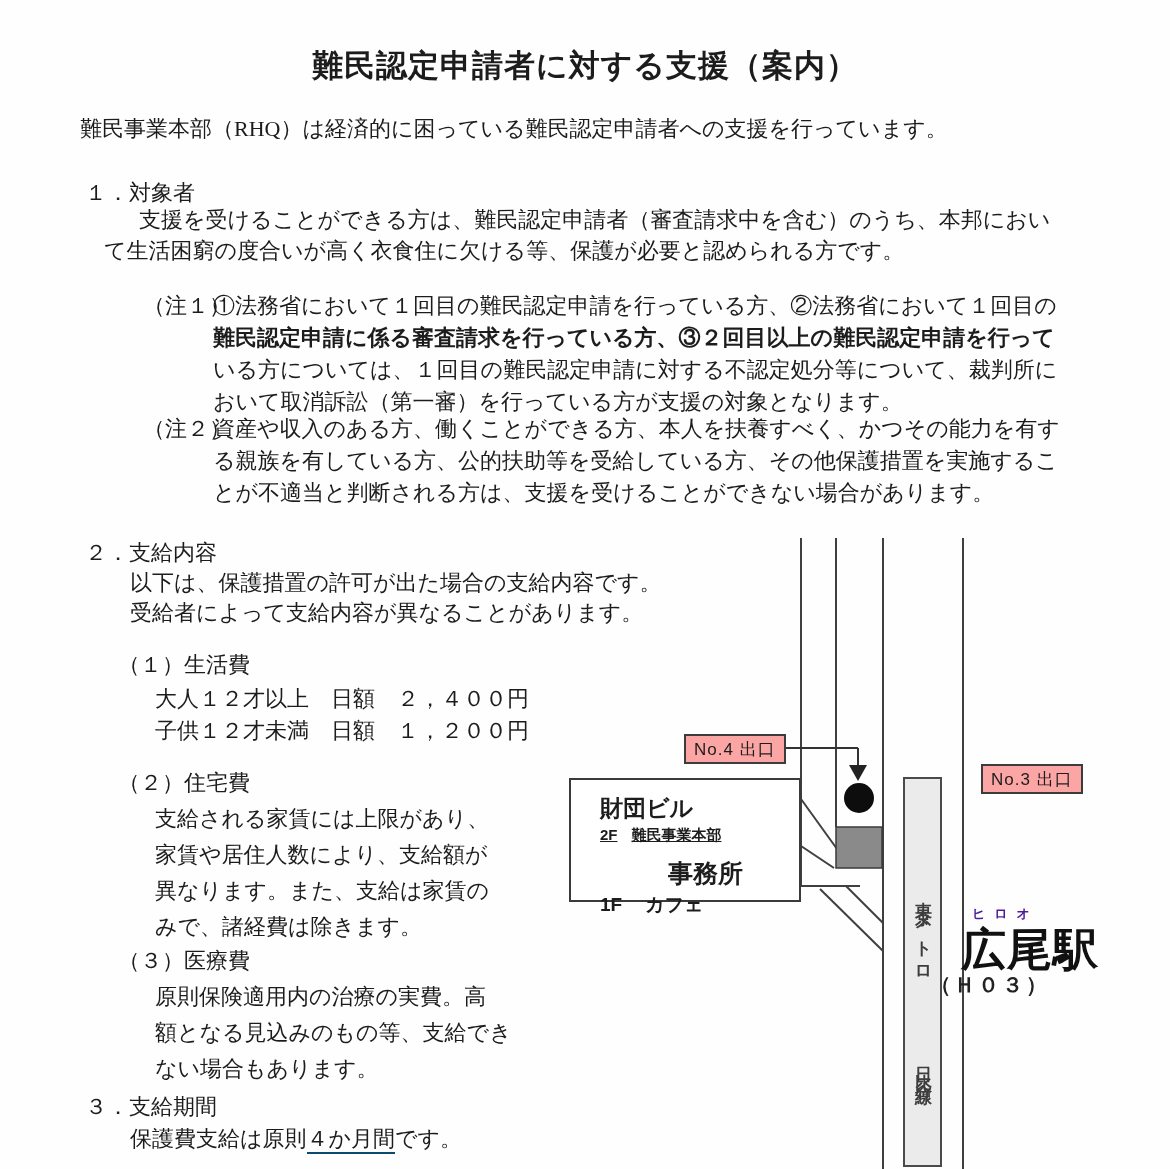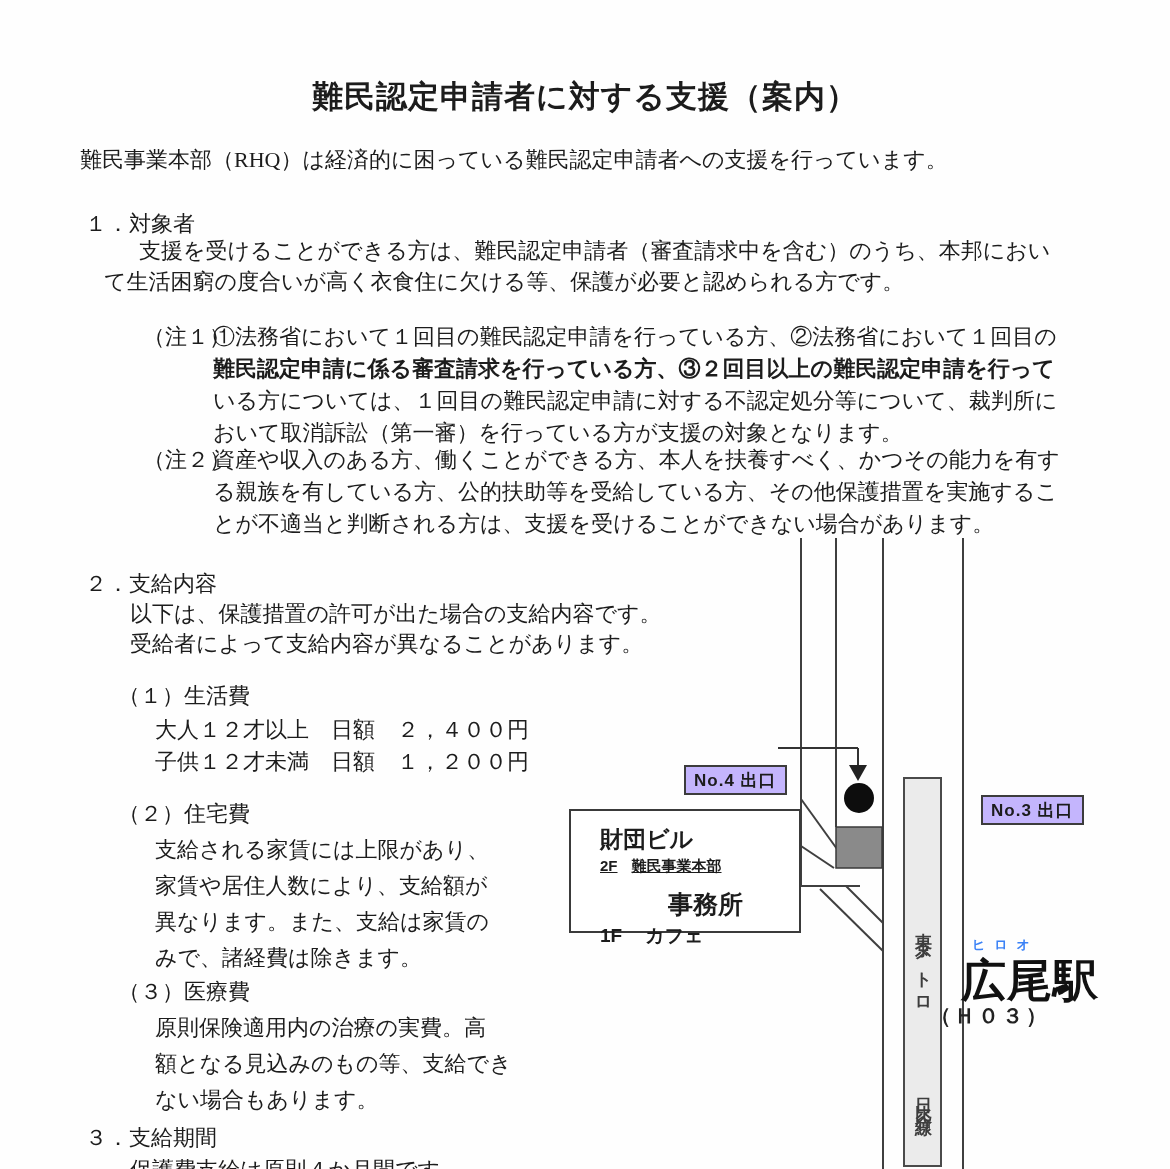--- a/index.html
+++ b/index.html
@@ -6,35 +6,35 @@
   html, body { background: #ffffff; }
   .page {
     position: relative;
     width: 1170px;
     height: 1169px;
     background: #fefefe;
     overflow: hidden;
     font-family: "Liberation Serif", "DejaVu Serif", serif;
     color: #1c1c1c;
   }
-  .abs { position: absolute; white-space: nowrap; margin-top: 31px; }
+  .abs { position: absolute; white-space: nowrap; }
   .doc-title {
     width: 1170px;
     text-align: center;
     font-size: 31px;
     font-weight: bold;
     letter-spacing: 1px;
   }
   .body-t  { font-size: 22px; }
   .gothic  { font-family: "Liberation Sans", "DejaVu Sans", sans-serif; }
   .exit-label {
     border: 2px solid #3c3c3c;
-    background: #c4b5fd;
+    background: #fca5a5;
     font-size: 17px;
-    font-weight: bold;
+    font-weight: normal;
     padding: 2px 8px 1px 8px;
     letter-spacing: 1px;
   }
   .bldg-box {
     border: 2px solid #3a3a3a;
     background: #ffffff;
   }
   .bldg-row { position: absolute; white-space: nowrap; font-weight: bold; }
   .map-svg { position: absolute; left: 0; top: 0; }
   .v-text {
@@ -43,21 +43,21 @@
     font-size: 17px;
     font-weight: bold;
     color: #3d3d3d;
     letter-spacing: 7px;
   }
   .underline-part { border-bottom: 2px solid #0c4a6e; padding-bottom: 1px; }
   .station-kana {
     font-size: 13px;
     font-weight: bold;
     letter-spacing: 9px;
-    color: #3b82f6;
+    color: #4c1d95;
   }
   .station-name { font-size: 45px; font-weight: bold; color: #111; letter-spacing: 1px; }
   .station-code { font-size: 21px; font-weight: bold; letter-spacing: 3px; color: #222; }
 </style>
 </head>
 <body>
 
 <div class="page">
 
   <div class="abs doc-title" style="top:45px; left:0;">難民認定申請者に対する支援（案内）</div>

